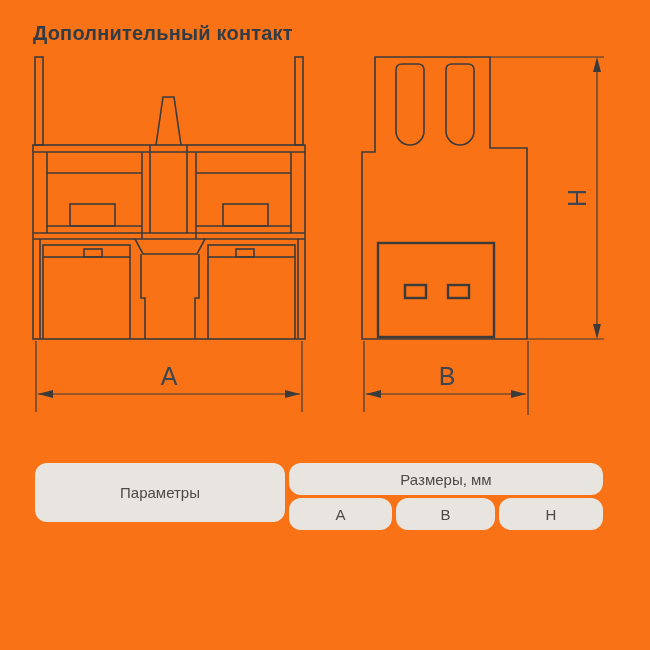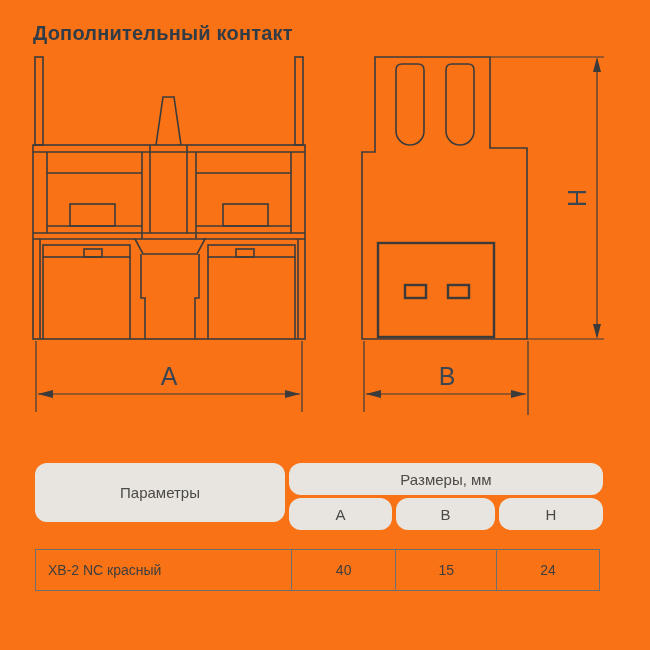--- a/index.html
+++ b/index.html
@@ -182,22 +182,16 @@
       <div class="th-sub">
         <div class="th-cell th-a">A</div>
         <div class="th-cell th-b">B</div>
         <div class="th-cell th-h">H</div>
       </div>
     </div>
   </div>
 
   <table class="tbody">
     <tbody>
-      <tr>
-        <td class="name">XB-2 NC красный</td>
-        <td class="ca">40</td>
-        <td class="cb">15</td>
-        <td class="ch">24</td>
-      </tr>
     </tbody>
   </table>
 
 </div>
 
 </body></html>

